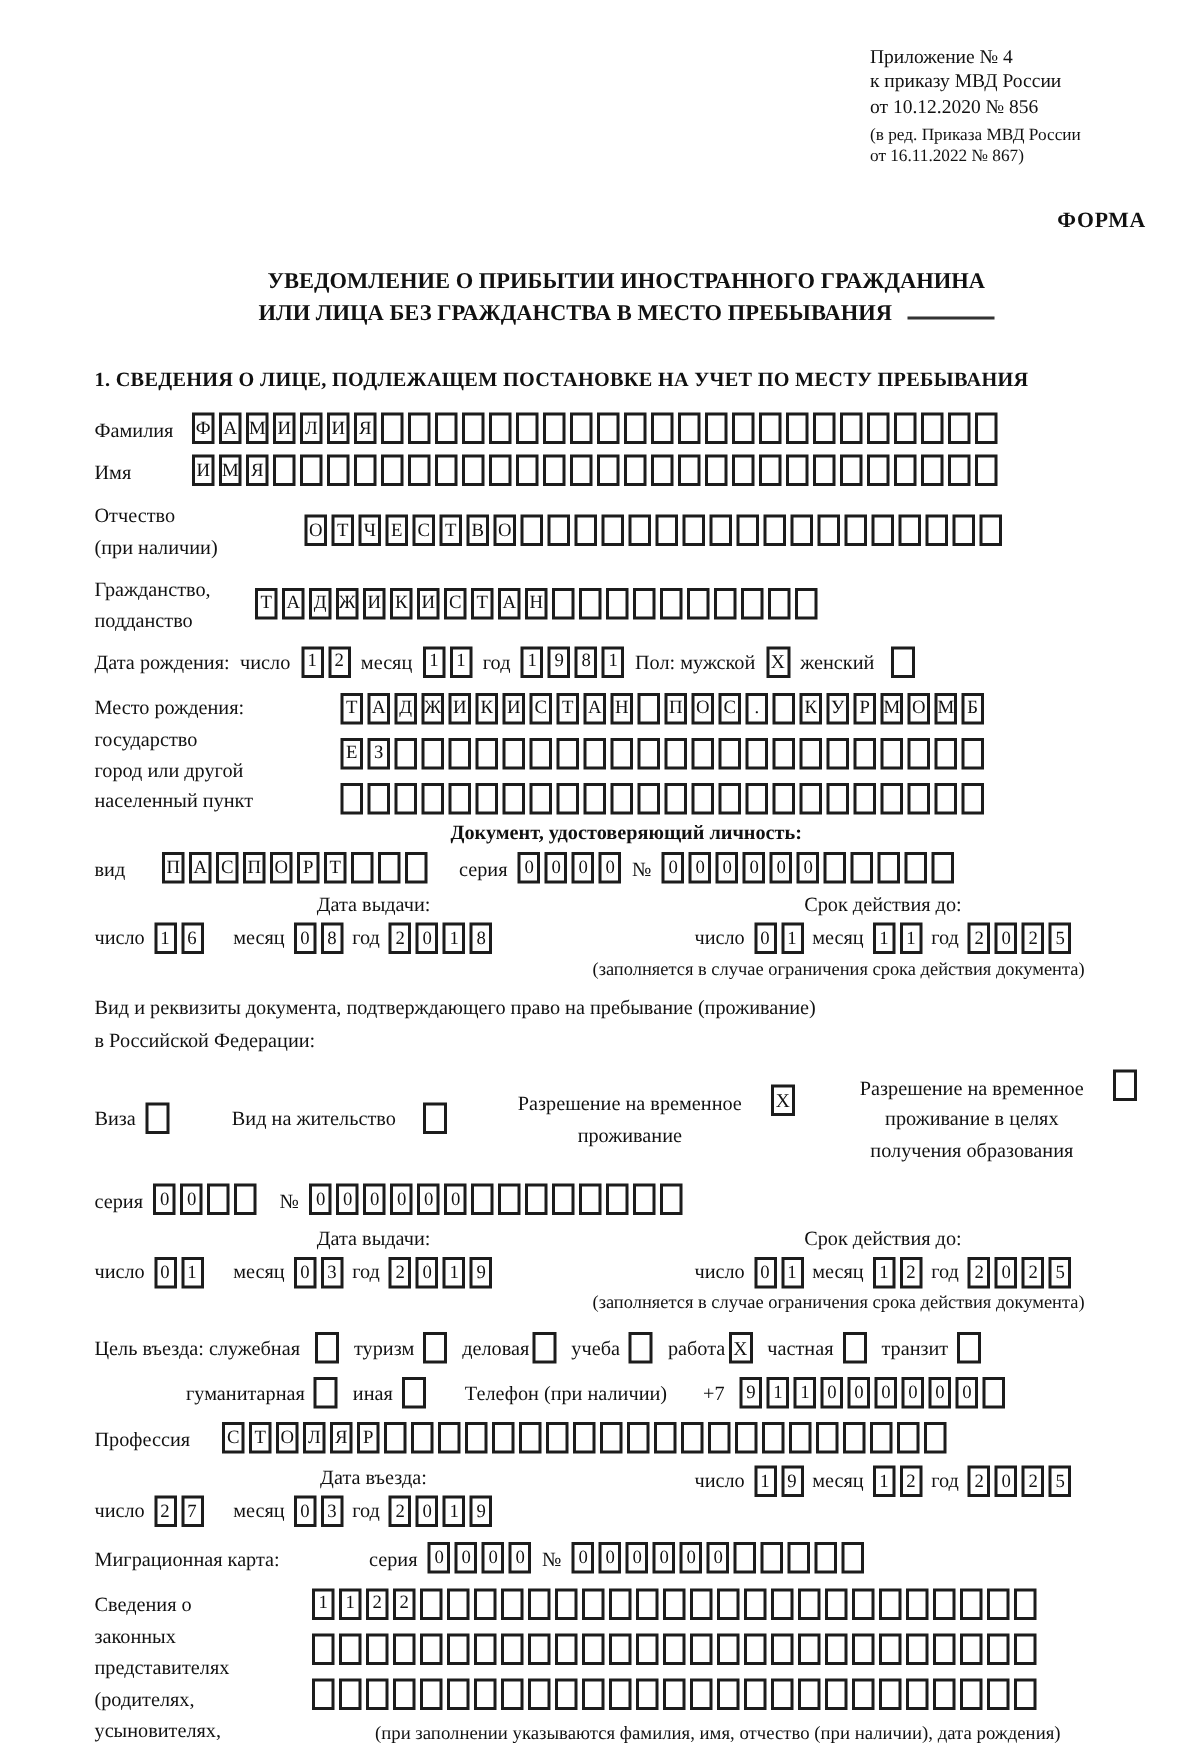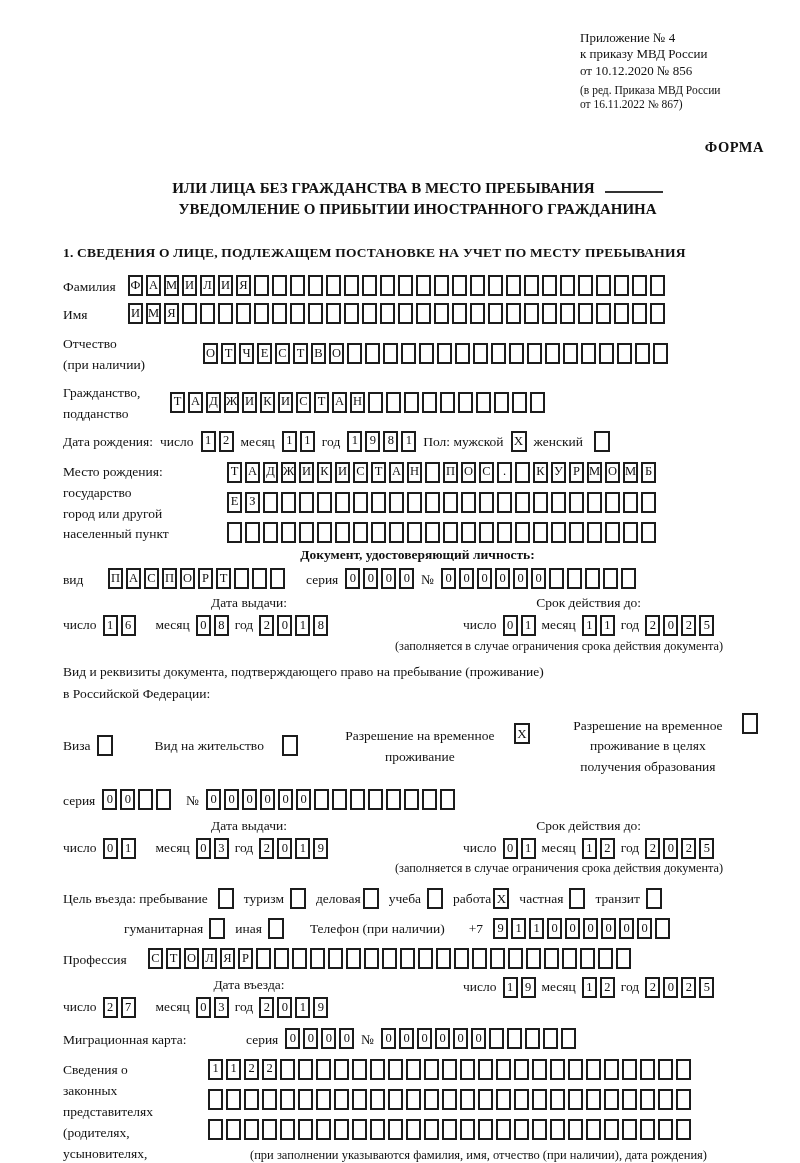--- a/index.html
+++ b/index.html
@@ -84,24 +84,24 @@
     <div>от 10.12.2020 № 856</div>
     <div class="rev">
       <div>(в ред. Приказа МВД России</div>
       <div>от 16.11.2022 № 867)</div>
     </div>
   </div>
 </div>
 <div class="forma">ФОРМА</div>
 
 <div class="title">
+  <div>УВЕДОМЛЕНИЕ О ПРИБЫТИИ ИНОСТРАННОГО ГРАЖДАНИНА</div>
   <div>
     <span>ИЛИ ЛИЦА БЕЗ ГРАЖДАНСТВА В МЕСТО ПРЕБЫВАНИЯ</span><span class="title-underline"></span>
   </div>
-  <div>УВЕДОМЛЕНИЕ О ПРИБЫТИИ ИНОСТРАННОГО ГРАЖДАНИНА</div>
 </div>
 
 <div class="sect-head">1. СВЕДЕНИЯ О ЛИЦЕ, ПОДЛЕЖАЩЕМ ПОСТАНОВКЕ НА УЧЕТ ПО МЕСТУ ПРЕБЫВАНИЯ</div>
 
 <div class="frow" style="margin-top:13px">
   <span class="lbl w65">Фамилия</span>
   <span class="cells">
       <span class="cell">Ф</span>
       <span class="cell">А</span>
       <span class="cell">М</span>
@@ -530,21 +530,21 @@
           <span class="cell">0</span>
           <span class="cell">2</span>
           <span class="cell">5</span>
         </span>
     </div>
   </div>
 </div>
 <div class="note2">(заполняется в случае ограничения срока действия документа)</div>
 
 <div class="purpose-row">
-  <span class="inline-lbl">Цель въезда: пребывание</span>
+  <span class="inline-lbl">Цель въезда: служебная</span>
   <span class="chk" style="margin-left:0"></span>
   <span class="opt">
       <span class="optlbl">туризм</span>
       <span class="chk"></span>
     </span>
   <span class="opt">
       <span class="optlbl">деловая</span>
       <span class="chk" style="margin-left:2px"></span>
     </span>
   <span class="opt">

